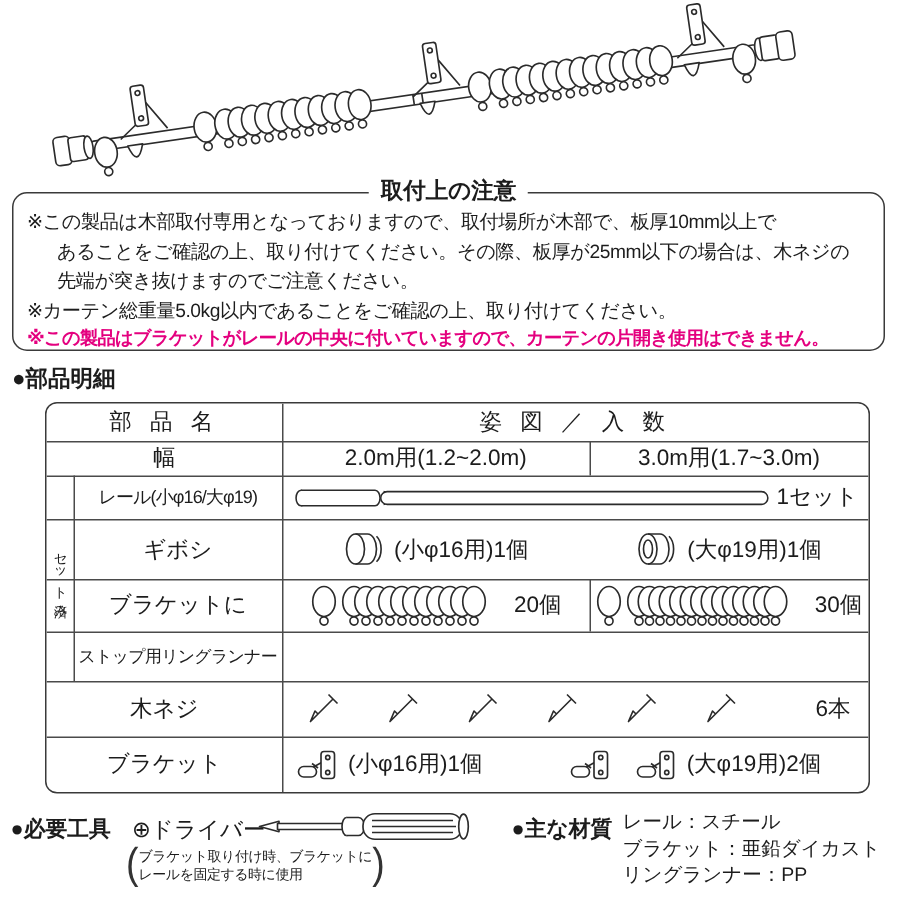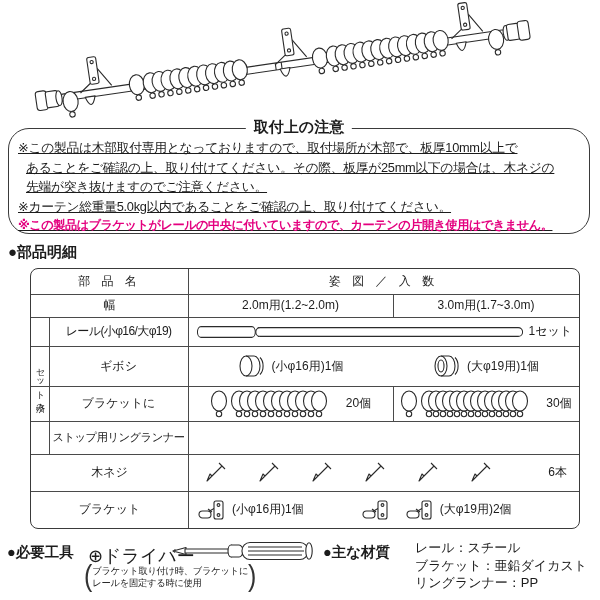--- a/index.html
+++ b/index.html
@@ -4,44 +4,44 @@
 <style>
   html,body{margin:0;padding:0;background:#fff;}
   #page{position:relative;width:600px;height:600px;background:#fff;overflow:hidden;
         font-family:"Liberation Sans","DejaVu Sans",sans-serif;color:#1c1c1c;}
   svg{display:block;}
   .lineart{fill:#fff;stroke:#2b2b2b;stroke-width:1.1;stroke-linejoin:round;}
   
   #hero{position:absolute;left:0;top:0;width:600px;height:118px;}
   
   #notice-box{position:absolute;left:8px;top:128px;width:582px;height:106px;
-      border:1.6px solid #3a3a3a;border-radius:21px;box-sizing:border-box;}
+      border:1.6px solid #3a3a3a;border-radius:10px;box-sizing:border-box;}
   #notice-title{position:absolute;left:50%;top:-11px;transform:translateX(-50%);
       background:#fff;padding:0 8px;font-size:15px;font-weight:bold;white-space:nowrap;}
-  #notice-body{position:absolute;left:9px;top:9px;right:4px;font-size:12.8px;line-height:19.5px;text-decoration:underline;}
+  #notice-body{position:absolute;left:9px;top:9px;right:4px;font-size:12.8px;line-height:19.5px;}
   .nline{white-space:nowrap;overflow:hidden;letter-spacing:-0.3px;}
-  .nline.indent{margin-left:8px;}
+  .nline.indent{margin-left:20px;}
   .nline.warn{color:#e4007f;font-weight:bold;font-size:12.2px;letter-spacing:-0.5px;}
   
   #parts-heading{position:absolute;left:8px;top:243px;font-size:15px;font-weight:bold;}
   
   #ptable{position:absolute;left:30px;top:268px;width:548px;height:259px;
       border:1.6px solid #3a3a3a;border-radius:8px;box-sizing:content-box;overflow:hidden;}
   .hline{position:absolute;left:0;right:0;height:1px;background:#4a4a4a;}
   .vline{position:absolute;width:1px;background:#4a4a4a;}
   .tc{position:absolute;display:flex;align-items:center;justify-content:center;
-      font-size:12px;white-space:nowrap;overflow:hidden;box-sizing:border-box;}
+      font-size:15px;white-space:nowrap;overflow:hidden;box-sizing:border-box;}
   .hdr{letter-spacing:4px;}
   .setcell{writing-mode:vertical-rl;text-orientation:upright;font-size:9px;letter-spacing:1px;
       display:flex;align-items:center;justify-content:center;}
   .small{font-size:12px;}
   .xsmall{font-size:11.3px;letter-spacing:-0.5px;text-align:center;}
   
   .bold15{position:absolute;font-size:14.5px;font-weight:bold;white-space:nowrap;}
-  #driver-label{position:absolute;left:88px;top:544px;font-size:18px;white-space:nowrap;}
+  #driver-label{position:absolute;left:88px;top:544px;font-size:15px;white-space:nowrap;}
   #tool-note{position:absolute;left:84px;top:562px;display:flex;align-items:center;}
   .bigparen{font-size:25px;font-weight:300;transform:scaleY(1.15);color:#333;}
   #tool-note .ntxt{font-size:9.3px;line-height:12px;white-space:nowrap;letter-spacing:-0.3px;}
   #materials{position:absolute;left:415px;top:539px;font-size:13px;line-height:17.5px;}
   #materials div{white-space:nowrap;}
 </style>
 </head>
 <body>
 
 <div id="page">
@@ -324,20 +324,20 @@
   </svg>
   <div id="tool-note">
     <span class="bigparen">(</span>
     <div class="ntxt">
       <div>ブラケット取り付け時、ブラケットに</div>
       <div>レールを固定する時に使用</div>
     </div>
     <span class="bigparen">)</span>
   </div>
 
-  <div class="bold15" style="left:323px;top:543px">●主な材質</div>
+  <div class="bold15" style="left:341px;top:543px">●主な材質</div>
   <div id="materials">
     <div>レール：スチール</div>
     <div>ブラケット：亜鉛ダイカスト</div>
     <div>リングランナー：PP</div>
   </div>
 
 </div>
 
 </body></html>

